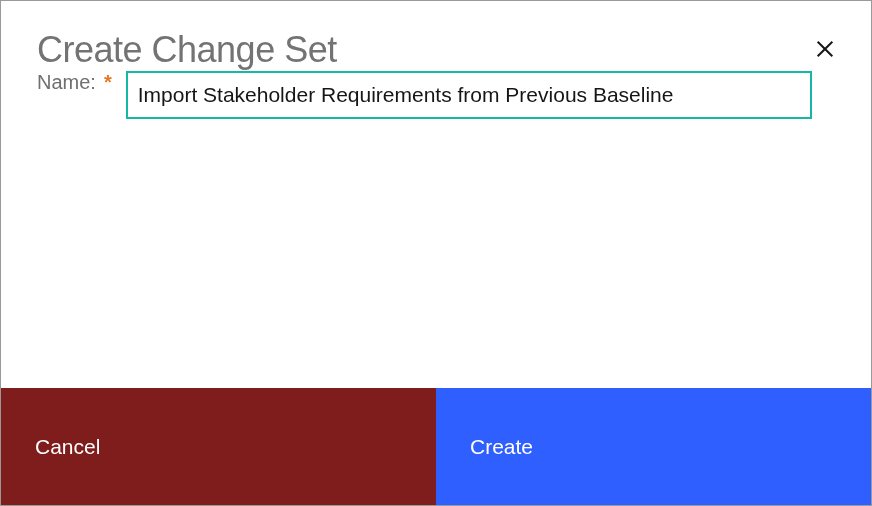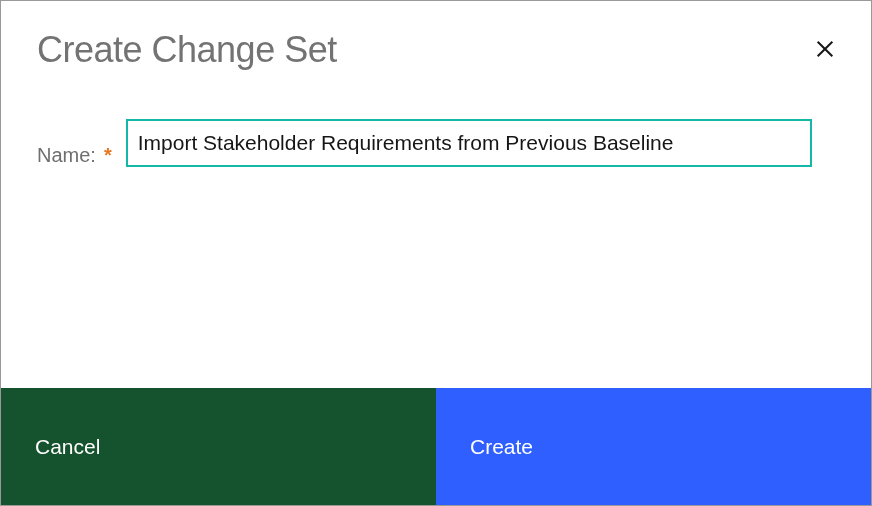--- a/index.html
+++ b/index.html
@@ -49,22 +49,21 @@
     }
     .description {
       font-size: 20px;
       color: #6f6f6f;
       line-height: 1.5;
       margin-top: 38px;
       max-width: 780px;
     }
     .form-row {
       display: flex;
-      align-items: flex-end;
-      margin-top: 48px;
+      align-items: flex-start;
     }
     .field-label {
       font-size: 20px;
       color: #6f6f6f;
       margin-right: 8px;
     }
     .required-asterisk {
       color: #e87722;
       font-size: 20px;
       margin-right: 14px;
@@ -92,21 +91,21 @@
       border: none;
       font-size: 21px;
       text-align: left;
       padding: 0 0 0 34px;
       cursor: pointer;
       font-family: inherit;
       display: flex;
       align-items: center;
     }
     .btn-cancel {
-      background: #14532d;
+      background: #7f1d1d;
       color: #fff;
     }
     .btn-create {
       background: #2f5fff;
       color: #fff;
     }
   </style>
 </head>
 <body>
 

